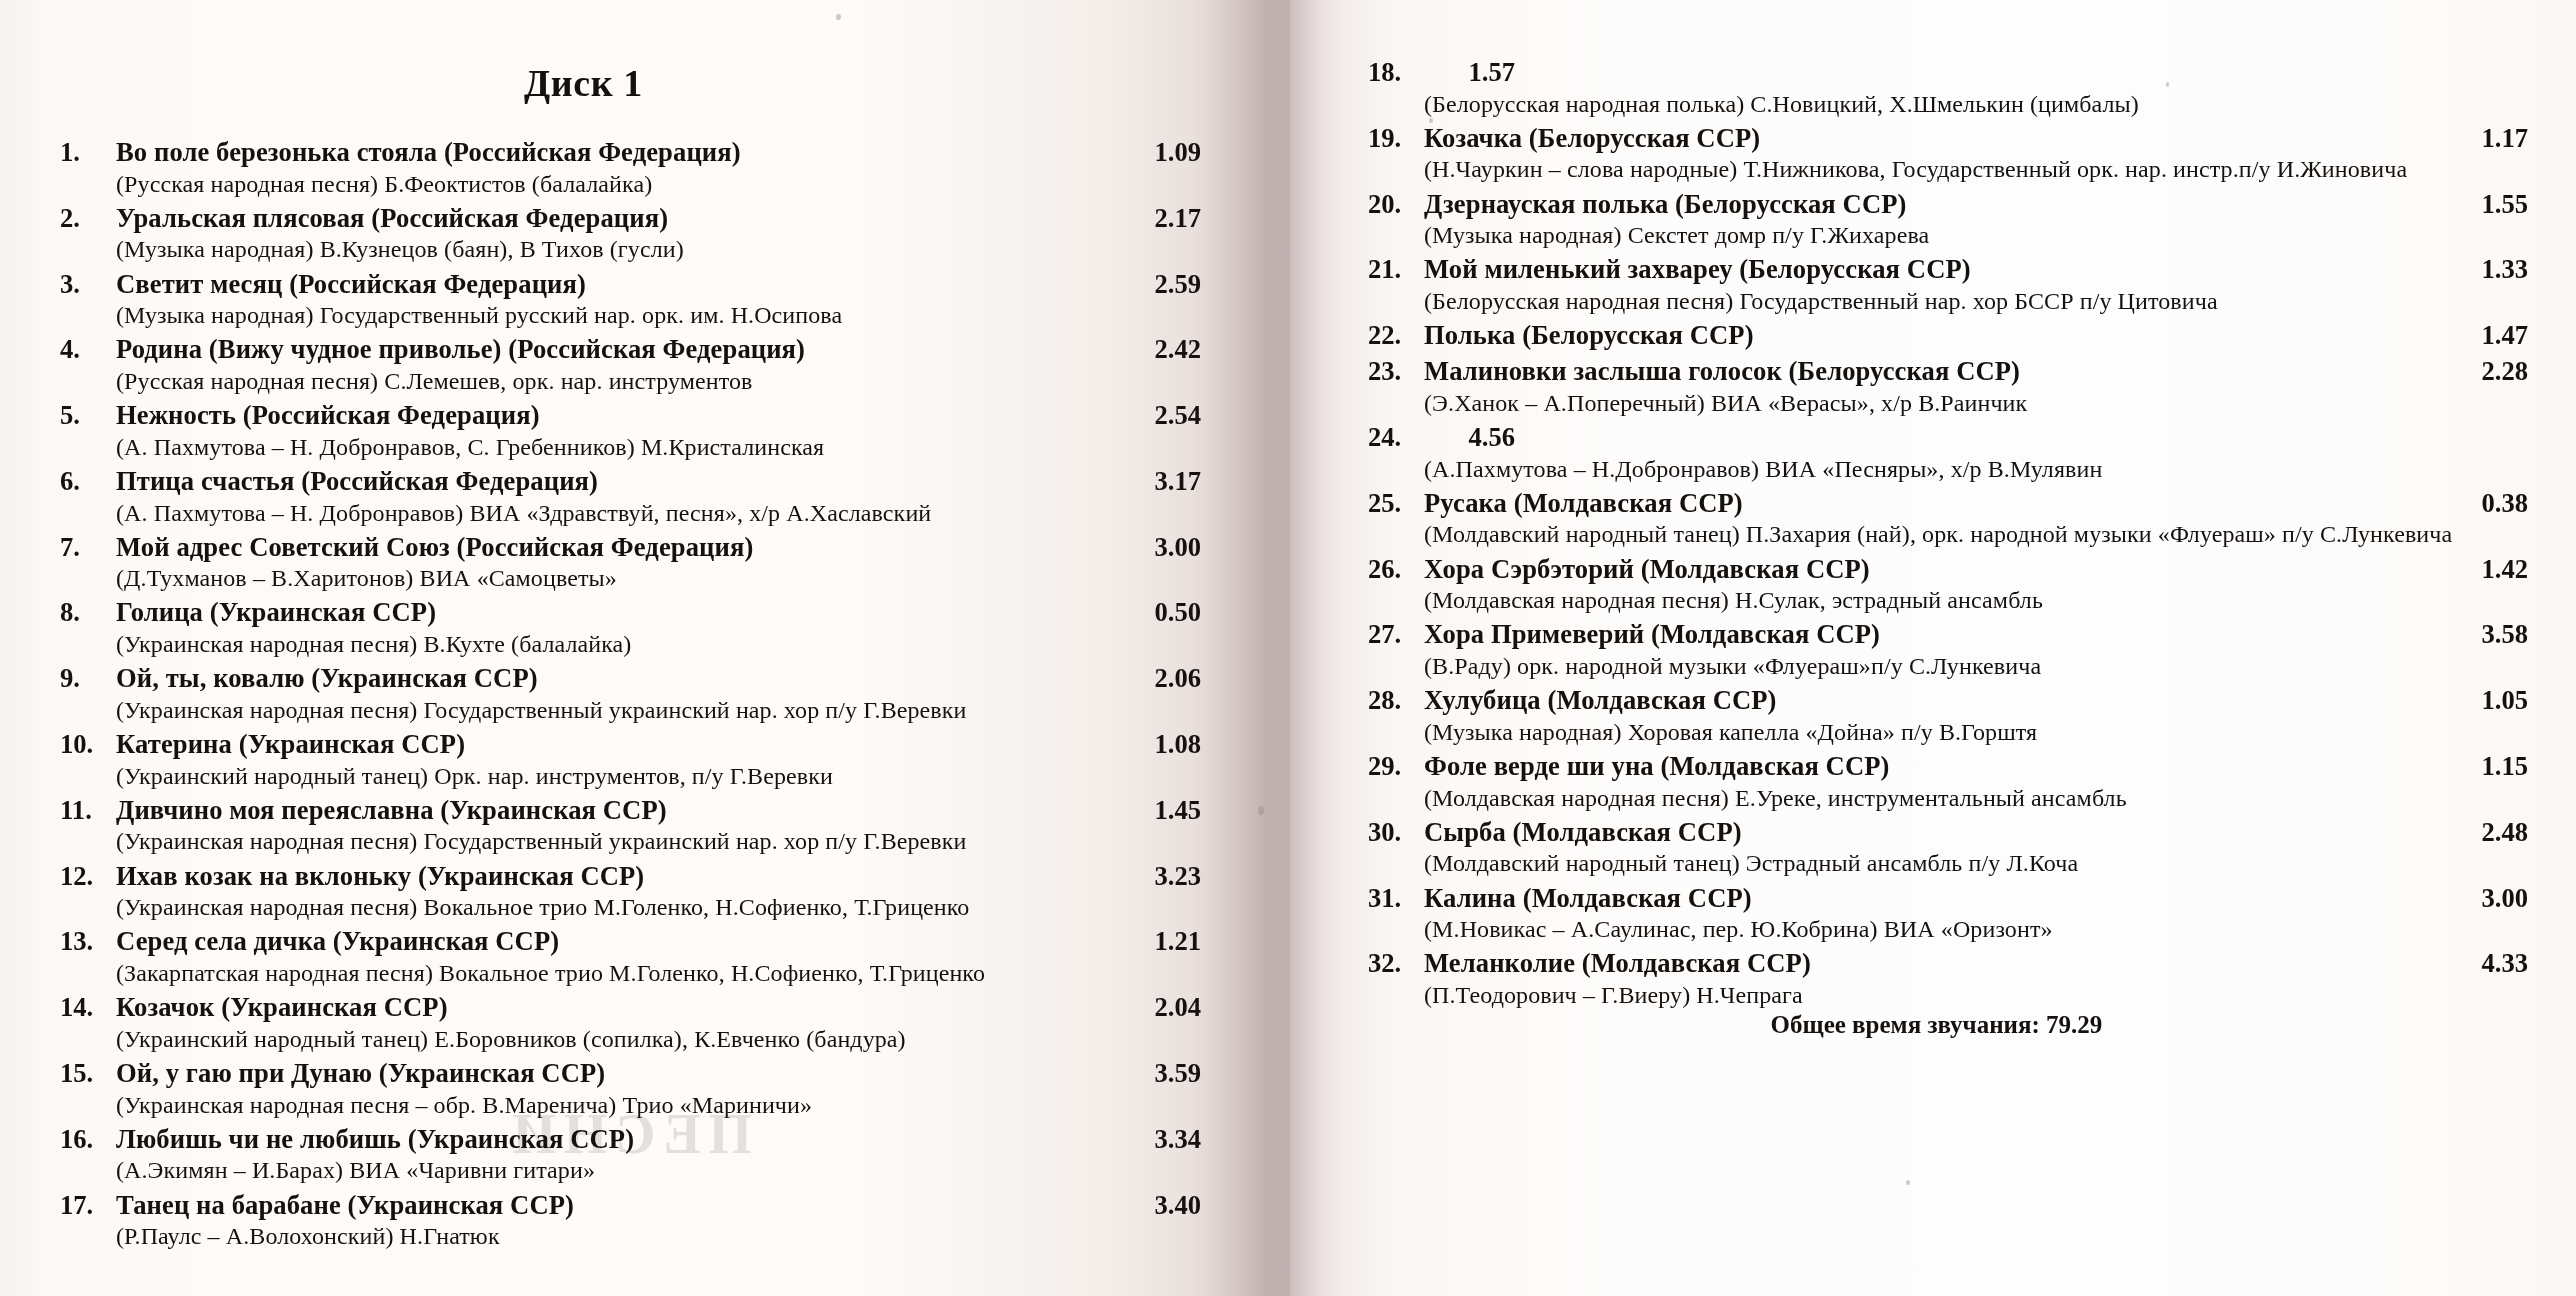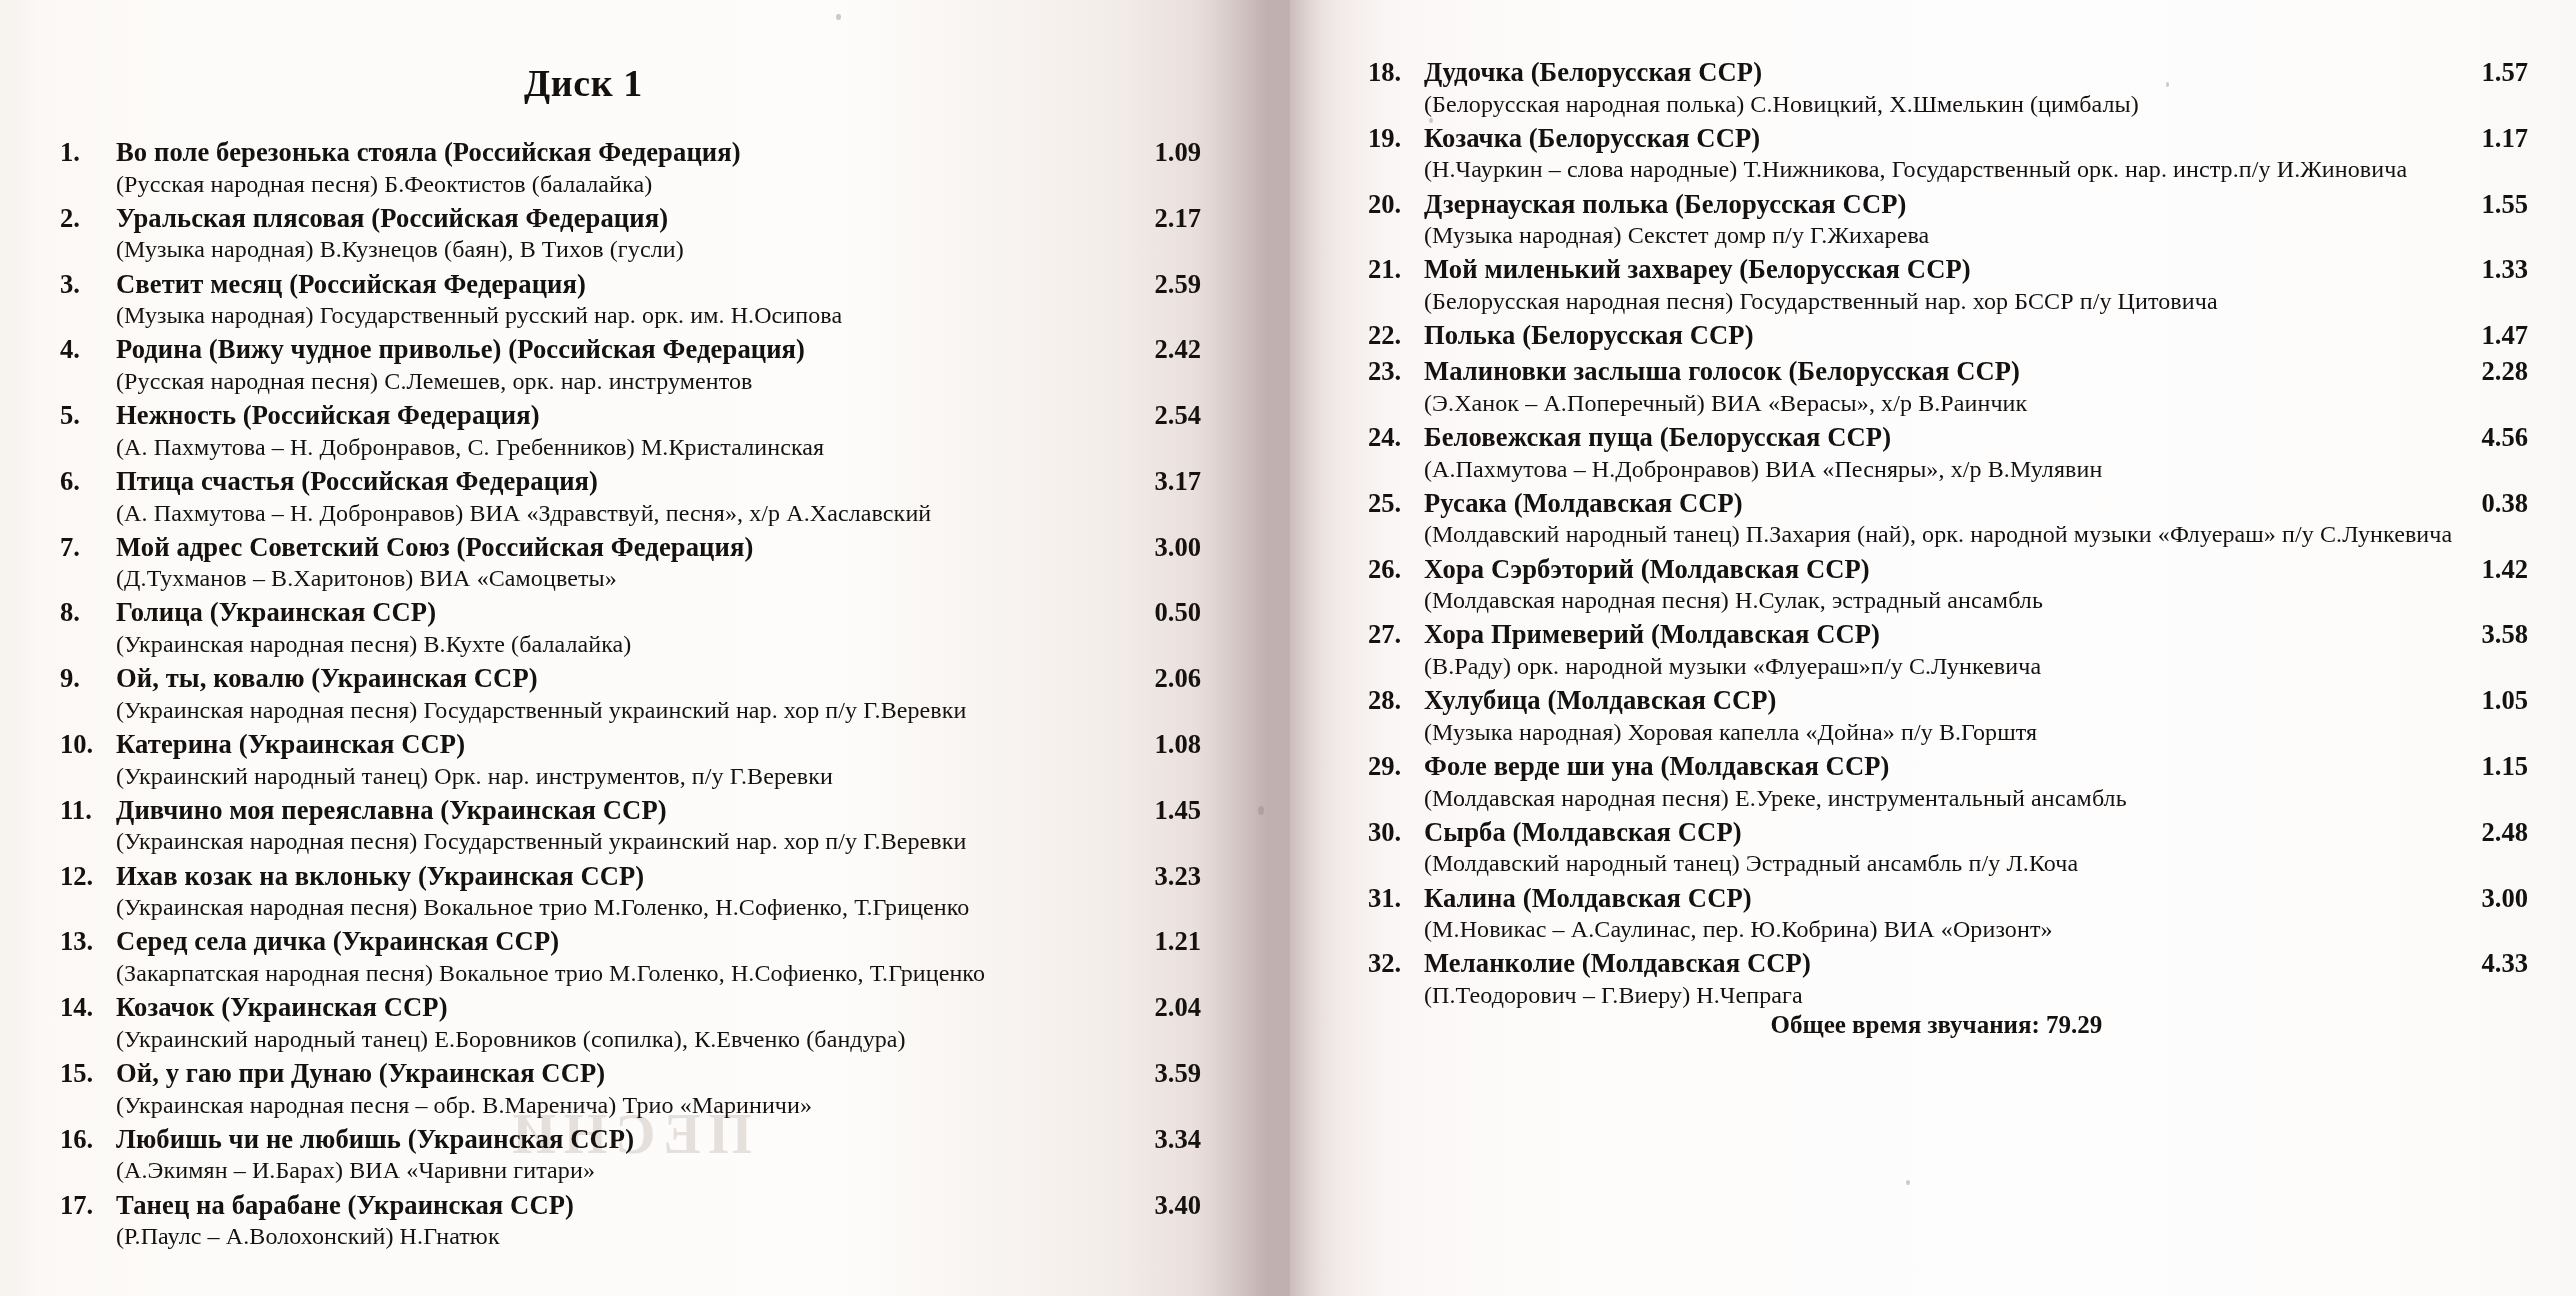--- a/index.html
+++ b/index.html
@@ -315,21 +315,20 @@
           <div class="sub">(Р.Паулс – А.Волохонский) Н.Гнатюк</div>
         </div>
       </div>
   </div>
 
   <div class="col col-right">
     <div class="track-list right">
         <div class="track">
           <div class="track-main">
             <span class="num">18.</span>
-            <span class="title">Дудочка (Белорусская ССР)</span>
             <span class="dur">1.57</span>
           </div>
           <div class="sub">(Белорусская народная полька) С.Новицкий, Х.Шмелькин (цимбалы)</div>
         </div>
         <div class="track">
           <div class="track-main">
             <span class="num">19.</span>
             <span class="title">Козачка (Белорусская ССР)</span>
             <span class="dur">1.17</span>
           </div>
@@ -362,21 +361,20 @@
           <div class="track-main">
             <span class="num">23.</span>
             <span class="title">Малиновки заслыша голосок (Белорусская ССР)</span>
             <span class="dur">2.28</span>
           </div>
           <div class="sub">(Э.Ханок – А.Поперечный) ВИА «Верасы», х/р В.Раинчик</div>
         </div>
         <div class="track">
           <div class="track-main">
             <span class="num">24.</span>
-            <span class="title">Беловежская пуща (Белорусская ССР)</span>
             <span class="dur">4.56</span>
           </div>
           <div class="sub">(А.Пахмутова – Н.Добронравов) ВИА «Песняры», х/р В.Мулявин</div>
         </div>
         <div class="track">
           <div class="track-main">
             <span class="num">25.</span>
             <span class="title">Русака (Молдавская ССР)</span>
             <span class="dur">0.38</span>
           </div>

